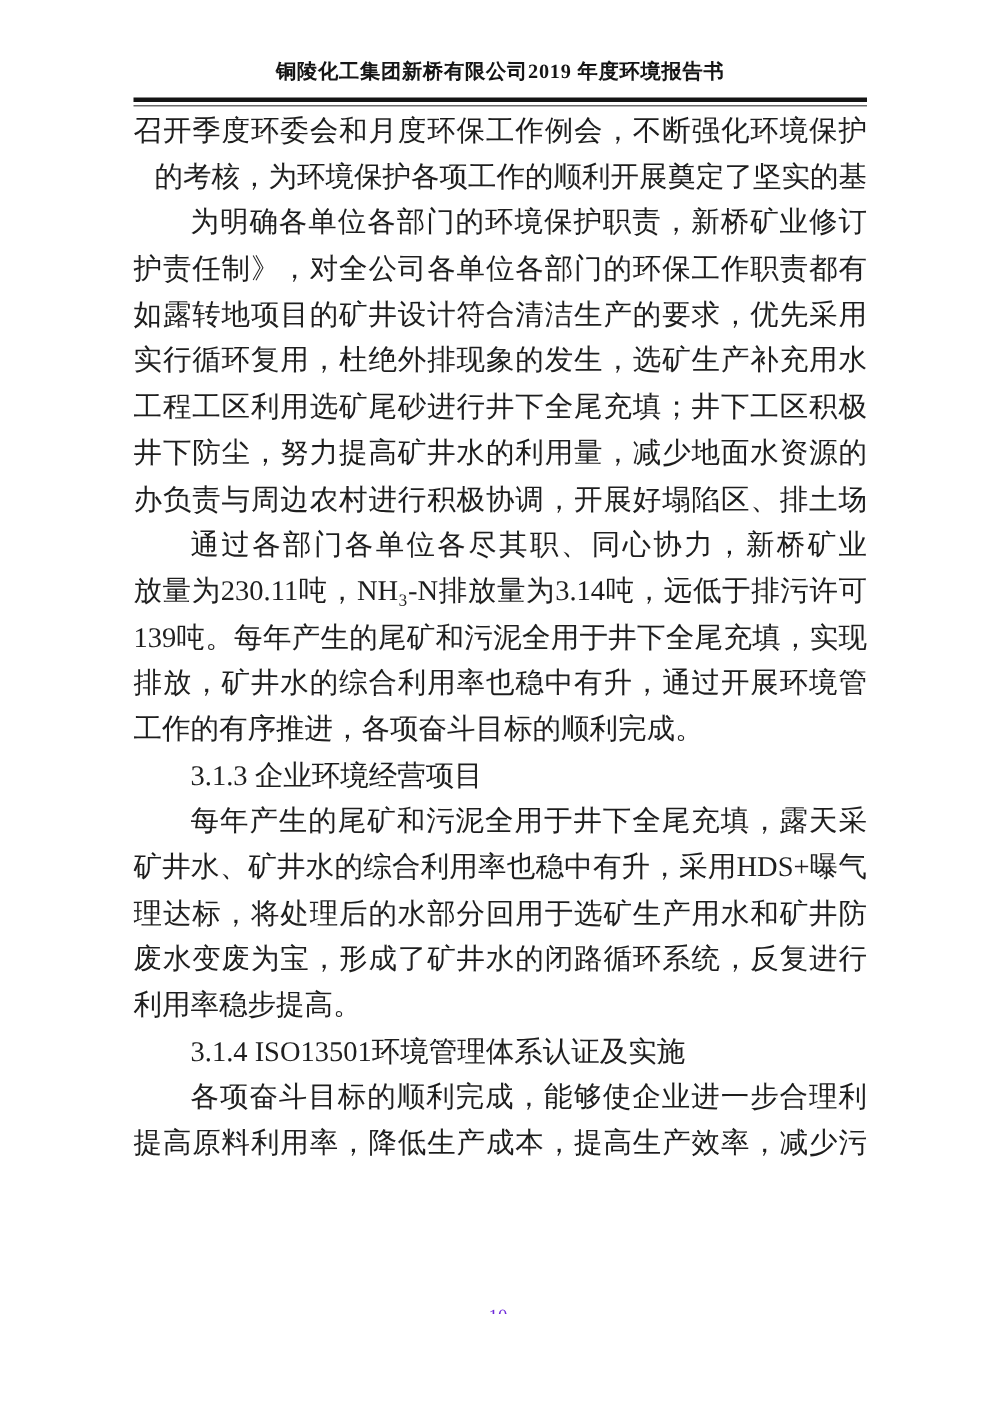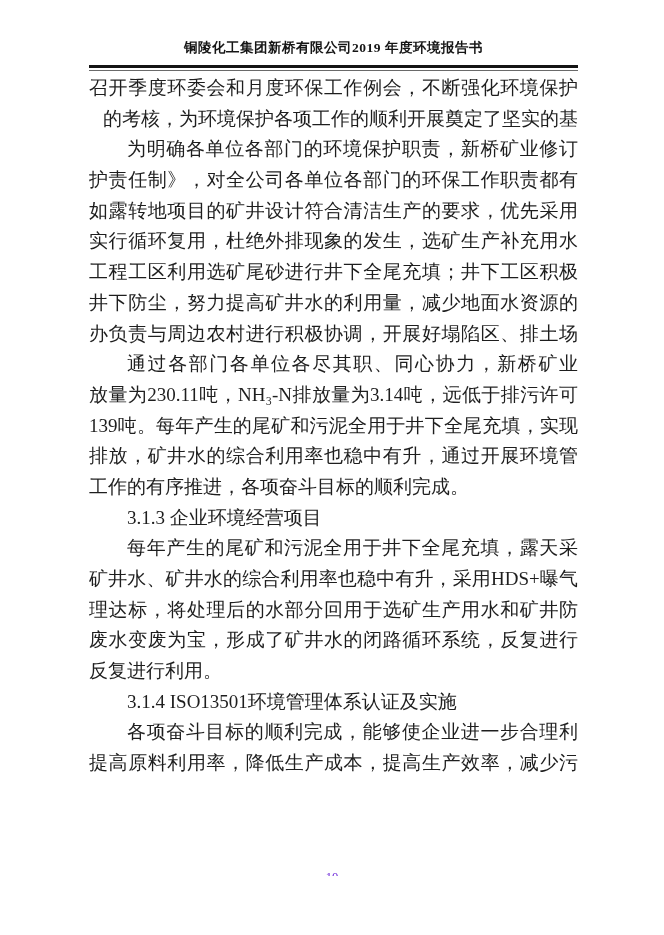--- a/index.html
+++ b/index.html
@@ -100,21 +100,21 @@
       <div class="line jline indent">通过各部门各单位各尽其职、同心协力，新桥矿业2019年COD排</div>
       <div class="line jline">放量为230.11吨，NH₃-N排放量为3.14吨，远低于排污许可证700吨和</div>
       <div class="line jline">139吨。每年产生的尾矿和污泥全用于井下全尾充填，实现了固废的零</div>
       <div class="line jline">排放，矿井水的综合利用率也稳中有升，通过开展环境管理体系认证</div>
       <div class="line lastline">工作的有序推进，各项奋斗目标的顺利完成。</div>
       <div class="line heading indent">3.1.3 企业环境经营项目</div>
       <div class="line jline indent">每年产生的尾矿和污泥全用于井下全尾充填，露天采坑废水、</div>
       <div class="line jline">矿井水、矿井水的综合利用率也稳中有升，采用HDS+曝气处理工艺处</div>
       <div class="line jline">理达标，将处理后的水部分回用于选矿生产用水和矿井防尘，使矿井</div>
       <div class="line jline">废水变废为宝，形成了矿井水的闭路循环系统，反复进行利用，废水</div>
-      <div class="line lastline">反复进行利用。</div>
+      <div class="line lastline">利用率稳步提高。</div>
       <div class="line heading indent">3.1.4 ISO13501环境管理体系认证及实施</div>
       <div class="line jline indent">各项奋斗目标的顺利完成，能够使企业进一步合理利用资源，</div>
       <div class="line jline">提高原料利用率，降低生产成本，提高生产效率，减少污染，降低环</div>
     </div>
 
   <div class="doc-footer">- 10 -</div>
 
 </div>
 
 </body></html>

